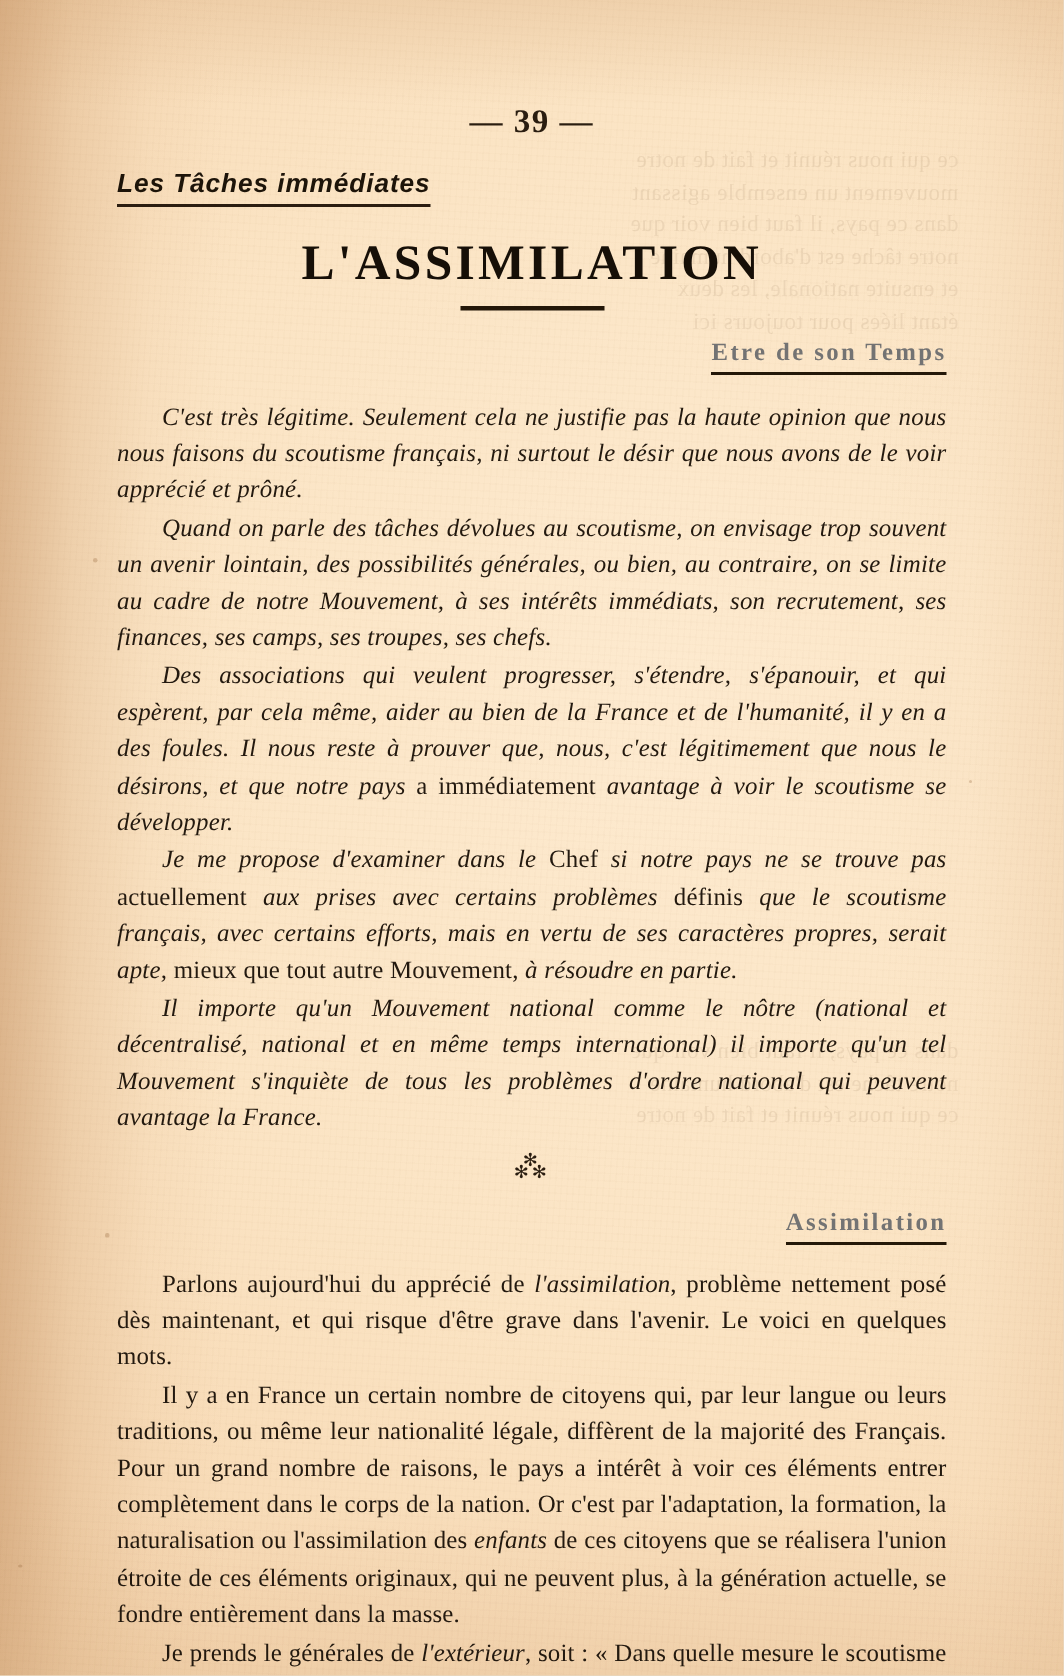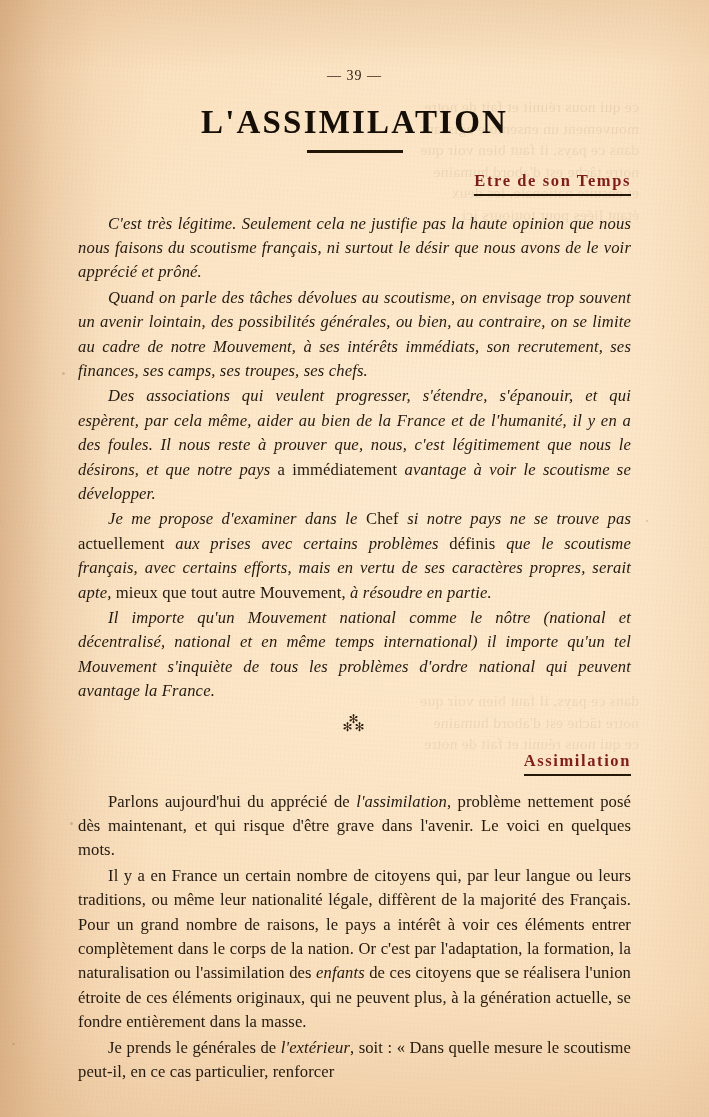--- a/index.html
+++ b/index.html
@@ -101,22 +101,22 @@
   
   .content {
     position: absolute;
     left: 78px;
     top: 0;
     width: 553px;
   }
 
   .folio {
     text-align: center;
-    font-size: 14px;
-    font-weight: normal;
+    font-size: 22px;
+    font-weight: bold;
     letter-spacing: 1px;
     margin-top: 68px;
     color: #2a1d10;
   }
 
   .kicker {
     margin-top: 18px;
     display: inline-block;
     font-family: "Liberation Sans", "DejaVu Sans", sans-serif;
     font-style: italic;
@@ -144,21 +144,21 @@
   }
 
   .sec-head-wrap { text-align: right; margin-top: 18px; }
   .sec-head {
     display: inline-block;
     font-size: 16.5px;
     font-weight: bold;
     letter-spacing: 1.6px;
     padding-bottom: 3px;
     border-bottom: 2.5px solid #241808;
-    color: #7f1d1d;
+    color: #737373;
   }
 
   .body-italic {
     margin-top: 16px;
     font-style: italic;
     font-size: 16.6px;
     line-height: 24.4px;
     text-align: justify;
     letter-spacing: .15px;
   }
@@ -216,20 +216,21 @@
 
   <div class="speck" style="left:62px; top:372px; width:3px; height:3px;"></div>
   <div class="speck" style="left:70px; top:822px; width:2.5px; height:2.5px;"></div>
   <div class="speck" style="left:646px; top:520px; width:2px; height:2px;"></div>
   <div class="speck" style="left:12px; top:1043px; width:3px; height:2px;"></div>
 
   <div class="content">
 
     <div class="folio">— 39 —</div>
 
+    <div class="kicker">Les Tâches immédiates</div>
 
     <div class="title">L'ASSIMILATION</div>
     <div class="title-rule"></div>
 
     <div class="sec-head-wrap">
       <span class="sec-head">Etre de son Temps</span>
     </div>
 
     <div class="body-italic">
       <p><span class="ital">C'est très légitime. Seulement cela ne justifie pas la haute opinion que nous nous faisons du scoutisme français, ni surtout le désir que nous avons de le voir apprécié et prôné.</span></p>

